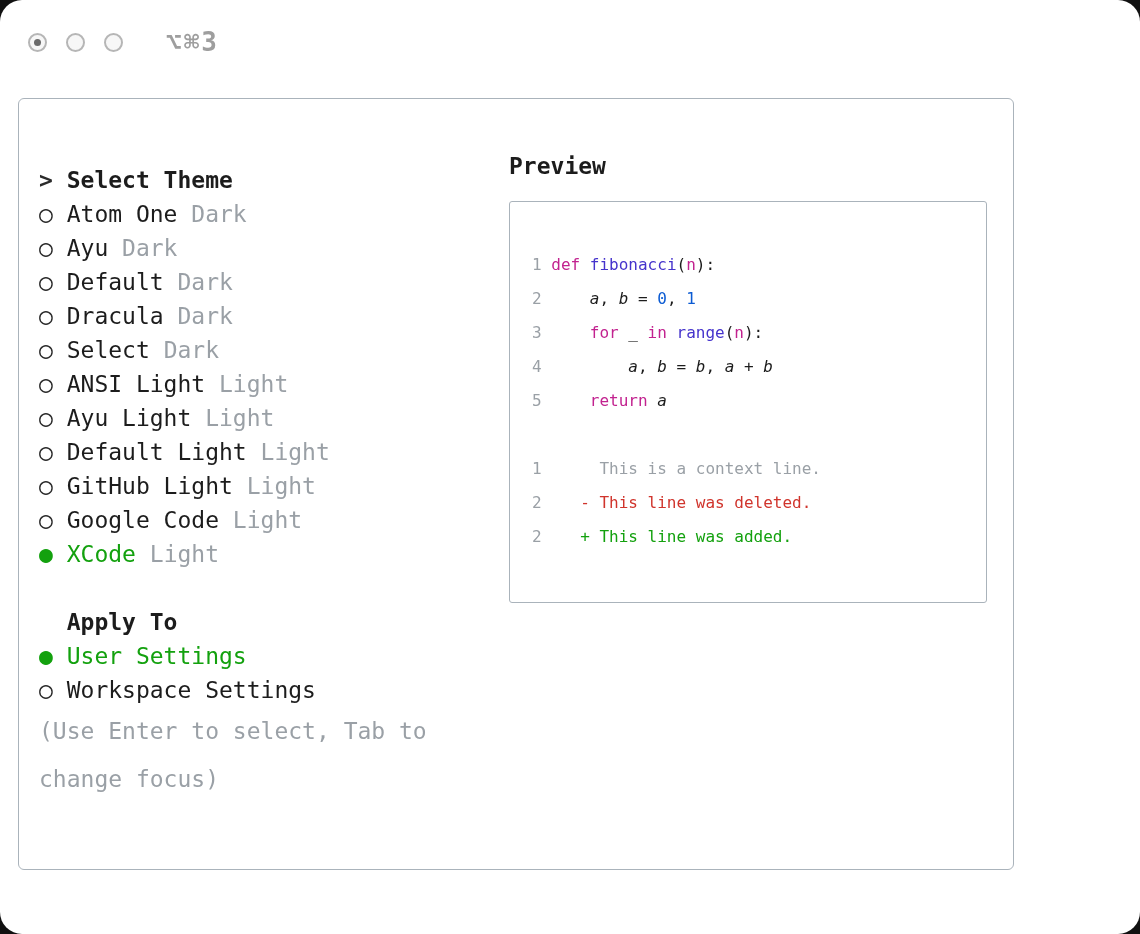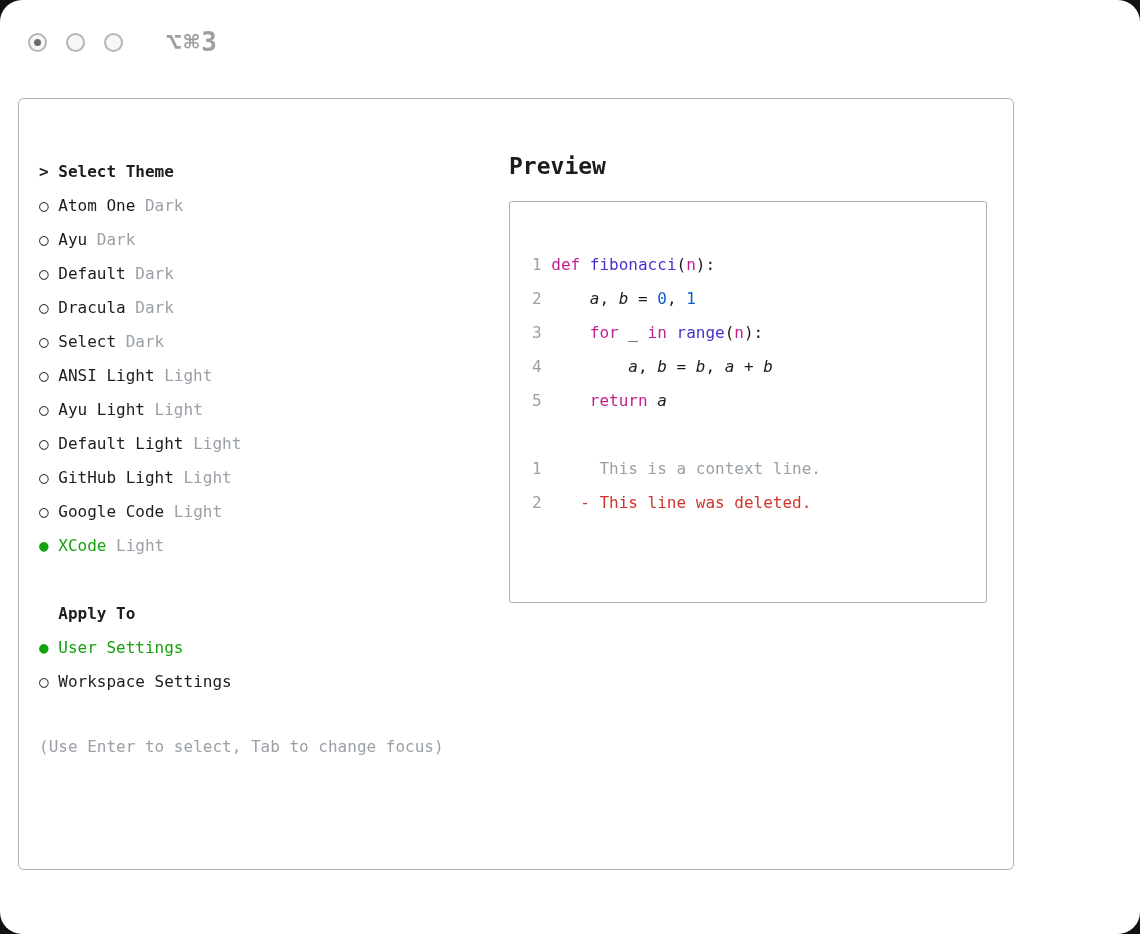--- a/index.html
+++ b/index.html
@@ -27,33 +27,33 @@
     margin-left:24px; color:#9e9e9e; font-size:26px; font-weight:bold; letter-spacing:2px;
   }
   
   .panel {
     position:absolute; left:18px; top:98px;
     width:996px; height:772px;
     border:1.5px solid #aab3bb; border-radius:6px;
     box-sizing:border-box;
   }
   .left-col {
-    position:absolute; left:20px; top:56px; width:430px;
-    font-size:16px; line-height:34px;
+    position:absolute; left:20px; top:64px; width:430px;
+    font-size:23px; line-height:34px;
   }
   .right-col { position:absolute; left:490px; top:50px; font-size:23px; line-height:34px; }
   .row { white-space:pre; }
   .row.header { font-weight:700; }
   .marker { display:inline-block; width:2ch; color:#2b2b2b; }
   .variant { color:var(--gray); margin-left:1ch; }
   .selected .marker, .selected .opt-name { color:var(--green); }
   .spacer { height:34px; }
   .help {
-    color:var(--gray); margin-top:34px; max-width:424px;
-    line-height:28px;
+    color:var(--gray); max-width:424px;
+    line-height:48px;
   }
   
   .preview-box {
     margin-top:18px;
     width:478px; height:402px;
     border:1.5px solid #aab3bb; border-radius:3px;
     box-sizing:border-box;
     padding:46px 0 0 22px;
     font-size:16px; line-height:34px;
   }
@@ -113,19 +113,20 @@
       <div class="preview-box">
         <div>
             <div class="code-line"><span class="lineno">1</span><span class="tok-kw">def</span><span class="tok-plain"> </span><span class="tok-fn">fibonacci</span><span class="tok-plain">(</span><span class="tok-param">n</span><span class="tok-plain">):</span></div>
             <div class="code-line"><span class="lineno">2</span><span class="tok-plain">    </span><span class="tok-var">a</span><span class="tok-plain">, </span><span class="tok-var">b</span><span class="tok-plain"> = </span><span class="tok-num">0</span><span class="tok-plain">, </span><span class="tok-num">1</span></div>
             <div class="code-line"><span class="lineno">3</span><span class="tok-plain">    </span><span class="tok-kw">for</span><span class="tok-plain"> _ </span><span class="tok-kw">in</span><span class="tok-plain"> </span><span class="tok-fn">range</span><span class="tok-plain">(</span><span class="tok-param">n</span><span class="tok-plain">):</span></div>
             <div class="code-line"><span class="lineno">4</span><span class="tok-plain">        </span><span class="tok-var">a</span><span class="tok-plain">, </span><span class="tok-var">b</span><span class="tok-plain"> = </span><span class="tok-var">b</span><span class="tok-plain">, </span><span class="tok-var">a</span><span class="tok-plain"> + </span><span class="tok-var">b</span></div>
             <div class="code-line"><span class="lineno">5</span><span class="tok-plain">    </span><span class="tok-kw">return</span><span class="tok-plain"> </span><span class="tok-var">a</span></div>
             <div class="code-line"> </div>
             <div class="code-line"><span class="lineno">1</span><span class="diff-context">     This is a context line.</span></div>
             <div class="code-line"><span class="lineno">2</span><span class="diff-del">   - This line was deleted.</span></div>
+            <div class="code-line"><span class="lineno">2</span><span class="diff-add">   + This line was added.</span></div>
           </div>
       </div>
     </div>
 
   </div>
 
 </div>
 
 </body></html>

